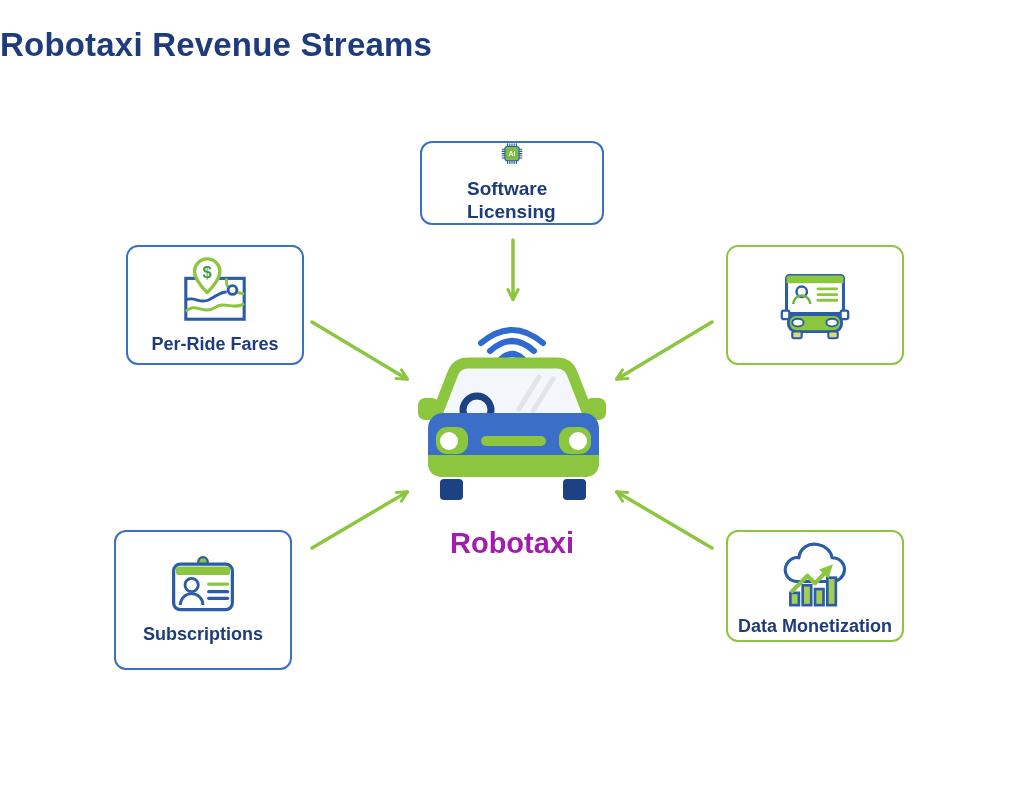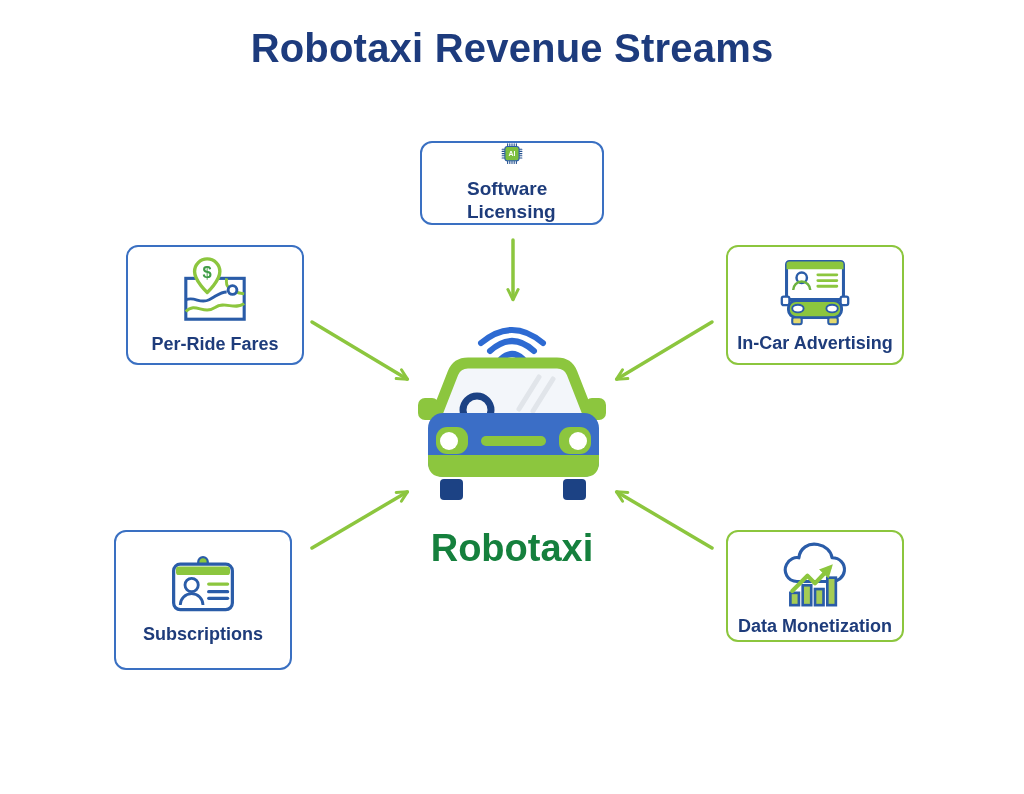--- a/index.html
+++ b/index.html
@@ -1,37 +1,37 @@
 <!DOCTYPE html>
 <html><head>
 <meta charset="utf-8">
 <style>
   html,body{margin:0;padding:0;}
   body{
     width:1024px;height:794px;position:relative;background:#ffffff;
     font-family:"Liberation Sans", sans-serif;overflow:hidden;
   }
   .title{
-    position:absolute;top:26px;left:0;width:100%;text-align:center;
-    font-size:40px;font-weight:700;color:#1d3b7d;letter-spacing:.2px;
+    position:absolute;top:26px;left:0;width:100%;text-align:left;
+    font-size:33px;font-weight:700;color:#1d3b7d;letter-spacing:.2px;
   }
   .node{
     position:absolute;background:#fff;border-radius:12px;box-sizing:border-box;
     display:flex;flex-direction:column;align-items:center;justify-content:center;gap:7px;
   }
   .box-blue{border:2.5px solid #3a70c2;}
   .box-green{border:2.5px solid #8cc63e;}
   .node .label{
     color:#1e3c7b;font-weight:700;font-size:18px;text-align:center;white-space:nowrap;
   }
   .node-software{flex-direction:column;gap:14px;}
   .node-software .label{text-align:left;white-space:normal;width:104px;font-size:19px;line-height:1.18;margin-left:14px;}
   .center-label{
     position:absolute;top:527px;left:405px;width:214px;text-align:center;
-    font-size:38px;font-weight:700;color:#15803d;
+    font-size:29px;font-weight:700;color:#a21caf;
   }
   .overlay{position:absolute;left:0;top:0;pointer-events:none;}
   .car-wrap{position:absolute;left:405px;top:315px;width:214px;height:190px;}
   svg{display:block;}
 </style>
 </head>
 <body>
 
 <div class="title">Robotaxi Revenue Streams</div>
 
@@ -87,21 +87,20 @@
       <path d="M42,19 H62 M42,25 H62 M42,31 H62"></path>
     </g>
     <rect x="4" y="42" width="8" height="9" rx="2" fill="#ffffff" stroke="#2a5ca8" stroke-width="2.4"></rect>
     <rect x="66" y="42" width="8" height="9" rx="2" fill="#ffffff" stroke="#2a5ca8" stroke-width="2.4"></rect>
     <rect x="11" y="46" width="56" height="18" rx="8" fill="#8cc63e" stroke="#2a5ca8" stroke-width="3"></rect>
     <ellipse cx="21" cy="54.5" rx="6" ry="4" fill="#ffffff" stroke="#2a5ca8" stroke-width="2"></ellipse>
     <ellipse cx="57" cy="54.5" rx="6" ry="4" fill="#ffffff" stroke="#2a5ca8" stroke-width="2"></ellipse>
     <rect x="15" y="64" width="10" height="7" rx="2" fill="#e3d96e" stroke="#2a5ca8" stroke-width="2.2"></rect>
     <rect x="53" y="64" width="10" height="7" rx="2" fill="#e3d96e" stroke="#2a5ca8" stroke-width="2.2"></rect>
   </svg>
-  <div class="label">In-Car Advertising</div>
 </div>
 
 <div class="node box-blue" style="left:114px;top:530px;width:178px;height:140px">
   <svg width="72" height="62" viewBox="0 0 76 64">
     <rect x="33" y="1.5" width="10" height="12" rx="5" fill="#8cc63e" stroke="#2a5ca8" stroke-width="2.4"></rect>
     <rect x="7" y="9" width="62" height="48" rx="7" fill="#ffffff" stroke="#2a5ca8" stroke-width="3.4"></rect>
     <rect x="9.5" y="11.5" width="57" height="9" rx="3" fill="#8cc63e"></rect>
     <circle cx="26" cy="31" r="7" fill="none" stroke="#2a5ca8" stroke-width="3"></circle>
     <path d="M14,52 a12,12 0 0 1 24,0" fill="none" stroke="#2a5ca8" stroke-width="3"></path>
     <path d="M44,30 H64" stroke="#8cc63e" stroke-width="3.4" stroke-linecap="round"></path>

